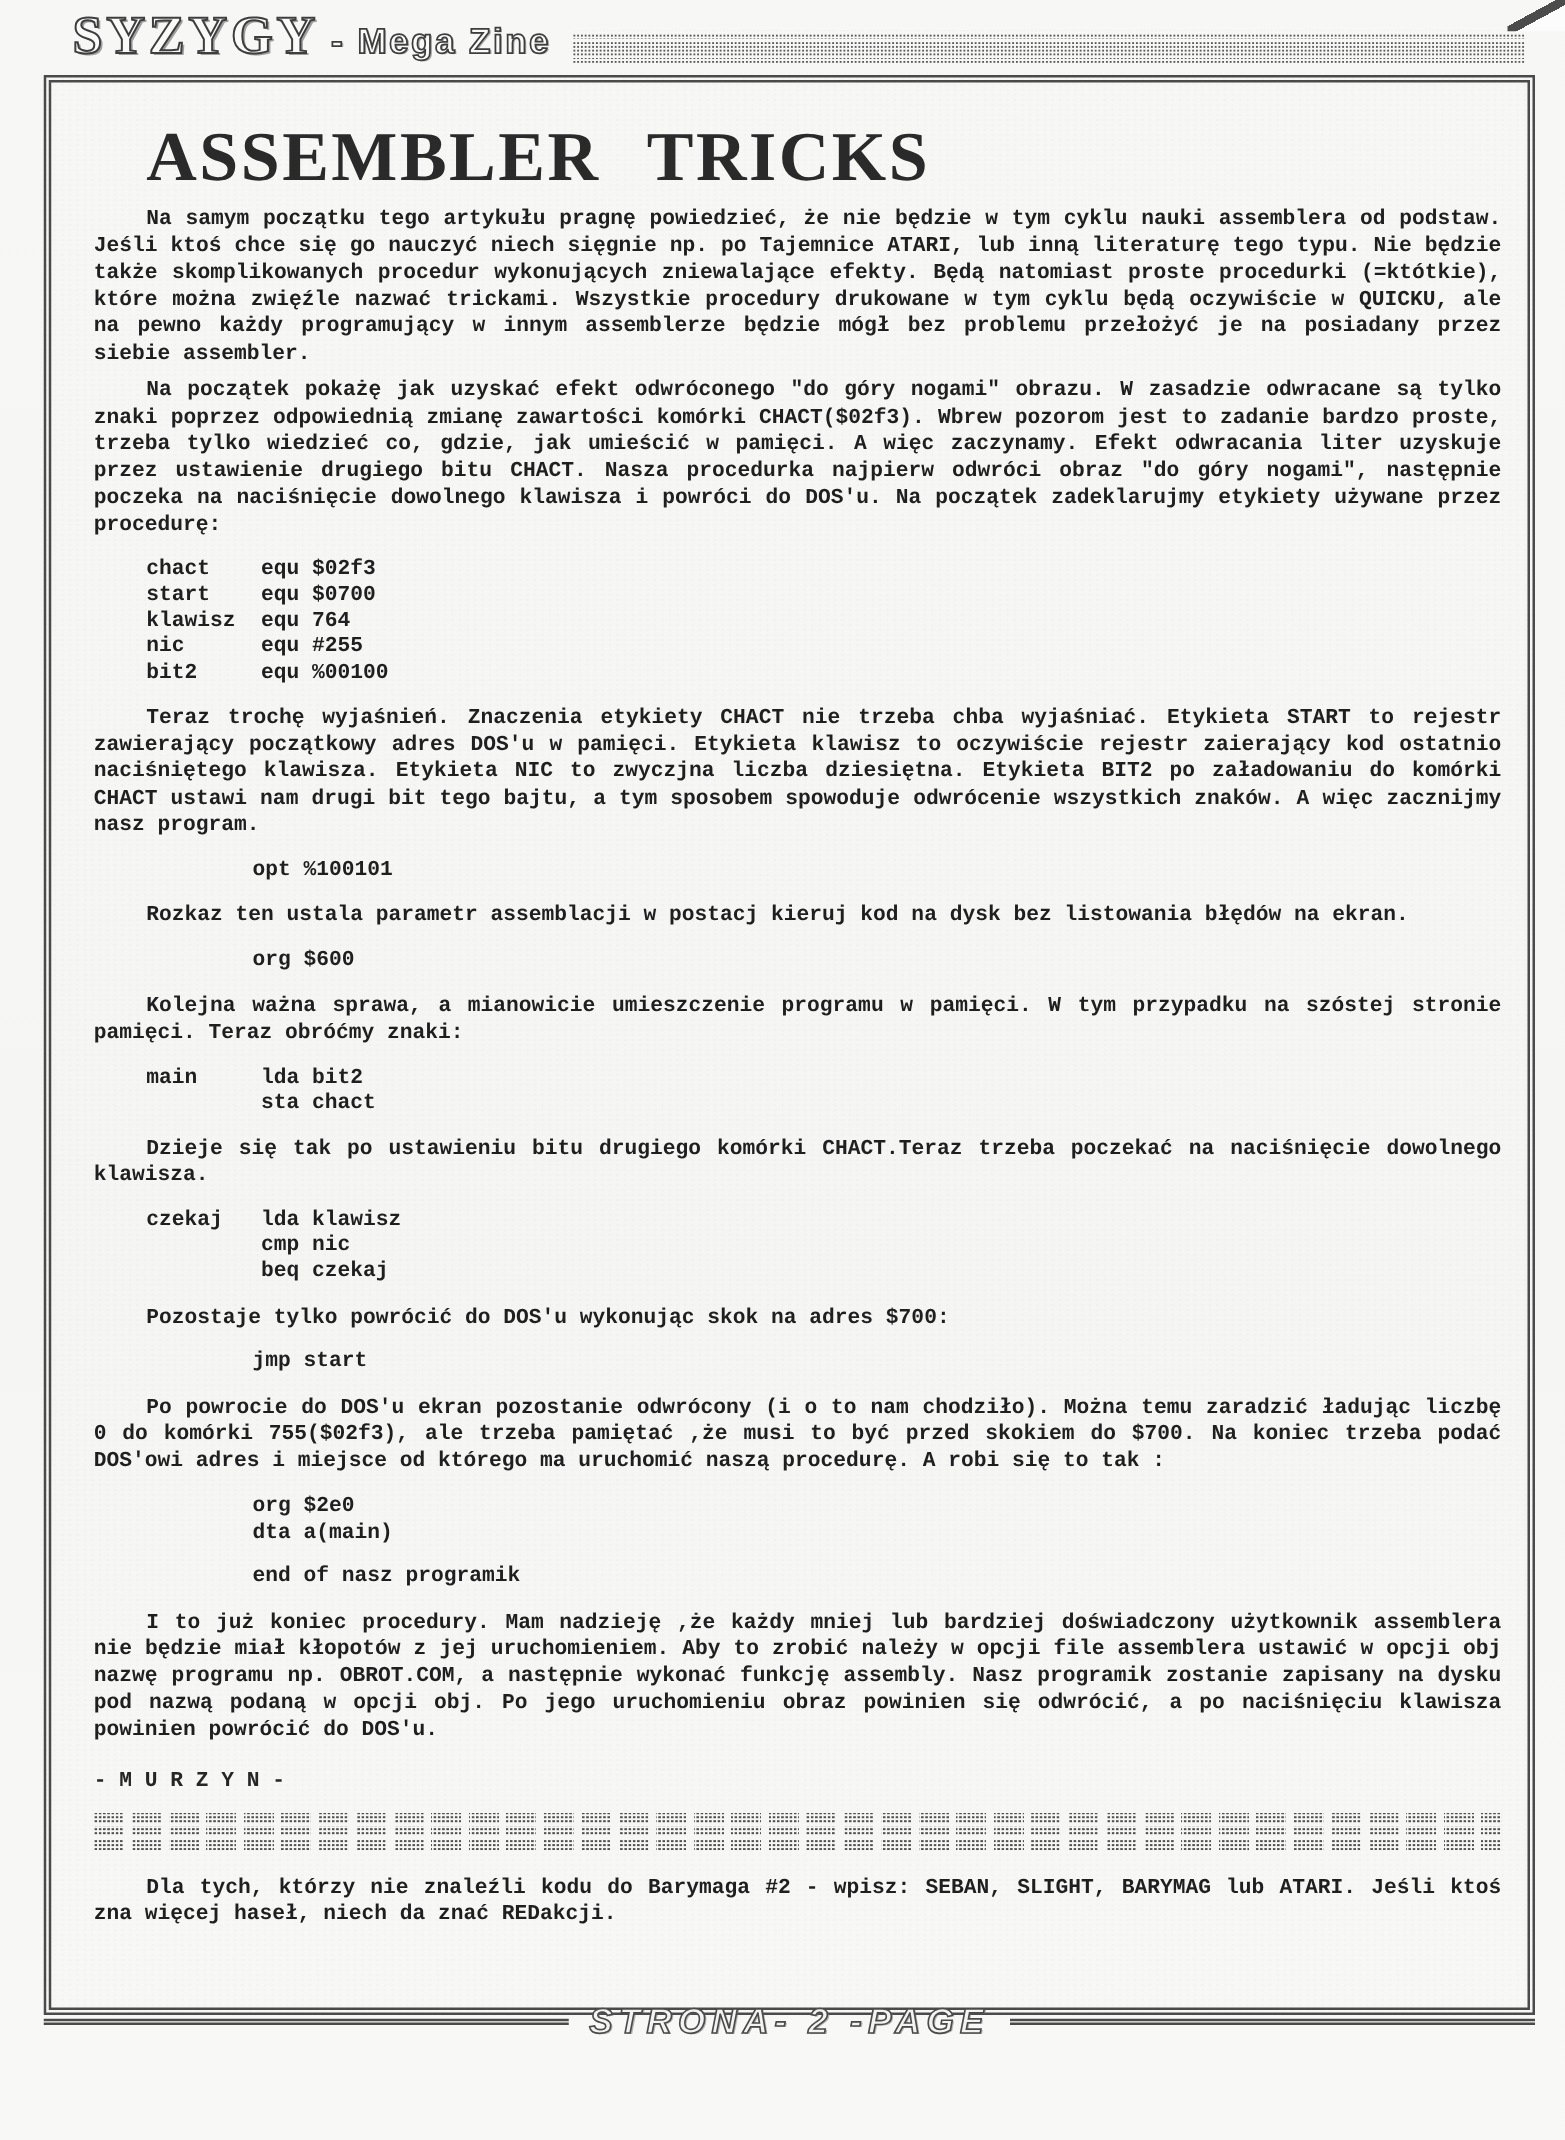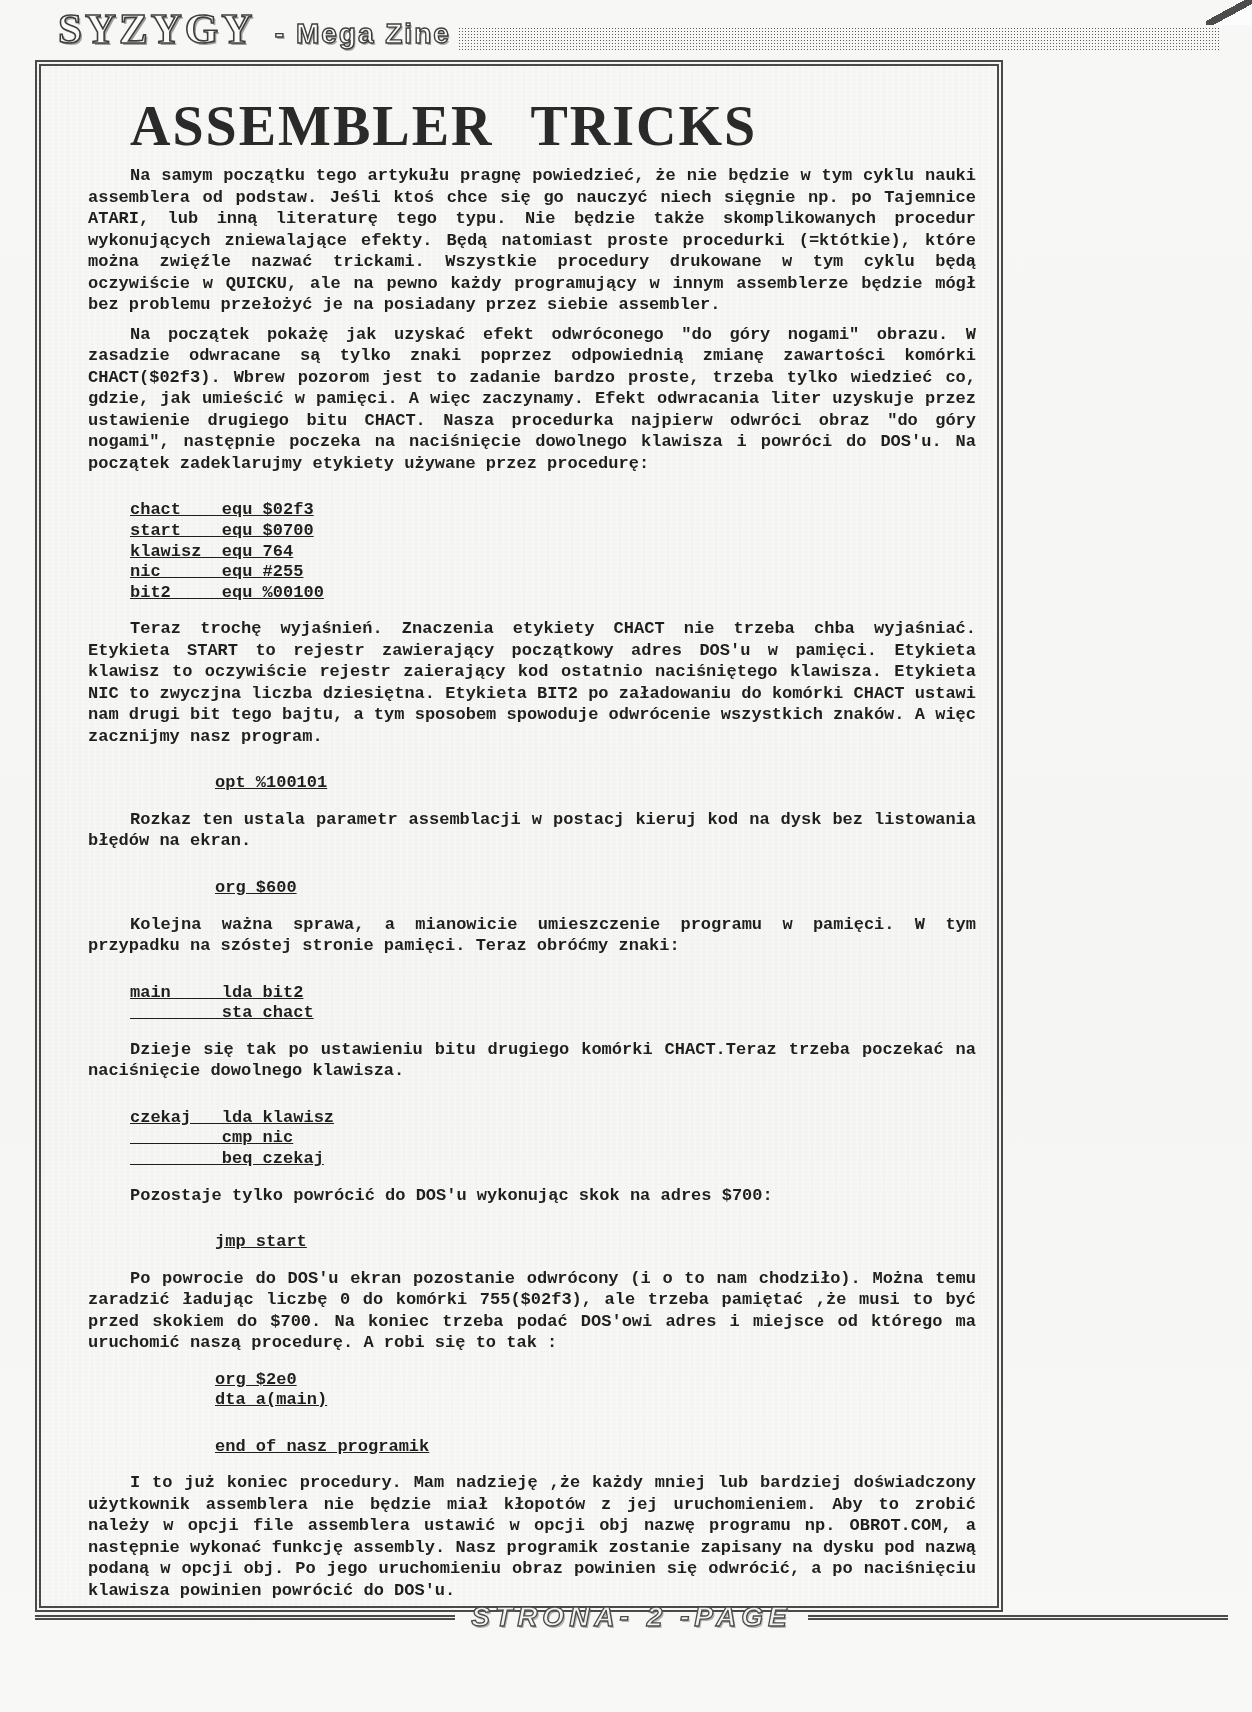--- a/index.html
+++ b/index.html
@@ -23,41 +23,40 @@
     font-size: 43px; font-weight: bold; letter-spacing: 3px;
     color: #fafaf8; -webkit-text-stroke: 1.6px #3e3e3e;
     text-shadow: 2px 2px 0 rgba(90,90,90,0.55);
     text-align: center;
   }
   .logo-suffix {
     font-family: "Liberation Sans", sans-serif;
     font-size: 28px; font-weight: bold; letter-spacing: 2px;
     color: #fafaf8; -webkit-text-stroke: 1.4px #3e3e3e;
     text-shadow: 1.5px 1.5px 0 rgba(90,90,90,0.5);
-    margin-left: 10px;
   }
   .masthead-band {
     position: absolute; left: 458px; top: 24px; width: 762px; height: 27px;
     background-image:
       repeating-linear-gradient(0deg, rgba(247,247,245,0) 0 5px, #f7f7f5 5px 6.5px),
       radial-gradient(circle, #5a5a5a 0.7px, rgba(0,0,0,0) 0.95px);
     background-size: auto, 3px 3px;
   }
   .corner-fold {
     position: absolute; right: 0; top: 0; width: 46px; height: 25px;
     background: linear-gradient(to bottom right,
       rgba(0,0,0,0) 42%, #4c4c4c 42% 58%, #fcfcfc 58%);
   }
   
   .article-box {
     position: absolute; left: 35px; top: 60px;
-    width: 968px; height: 1552px;
+    width: 1193px; height: 1552px;
     box-sizing: border-box;
     border: 6px double #4a4a4a;
-    padding: 6px 21px 10px 47px;
+    padding: 6px 21px 10px 34px;
     overflow: hidden;
     background-image: radial-gradient(rgba(70,70,70,0.03) 1px, rgba(0,0,0,0) 1.4px);
     background-size: 6px 4px;
   }
   .article-title {
     font-family: "Liberation Serif", serif;
     font-size: 56px; font-weight: 600; line-height: 1.15;
     letter-spacing: 2px; word-spacing: 22px;
     color: #2a2a2a;
     margin: 22px 0 4px 42px;
@@ -66,22 +65,21 @@
     font: bold 17px/21.5px "Liberation Mono", monospace;
     color: #1f1f1f;
     text-align: justify;
     text-indent: 42px;
     margin: 7px 0 8px;
   }
   .code-block {
     font: bold 17px/20.6px "Liberation Mono", monospace;
     color: #1f1f1f;
     white-space: pre;
-    margin: 26px 0 15px 42px;
-    text-decoration: underline;
+    margin: 15px 0 15px 42px;
   }
   .code-block.indent2 { margin-left: 127px; }
   .code-block.tight-top { margin-top: 1px; }
   .body-text.tight-bottom { margin-bottom: 16px; }
   .signature {
     font: bold 17px/21.5px "Liberation Mono", monospace;
     color: #262626;
     text-align: left;
     margin: 20px 2px 6px 0;
   }

